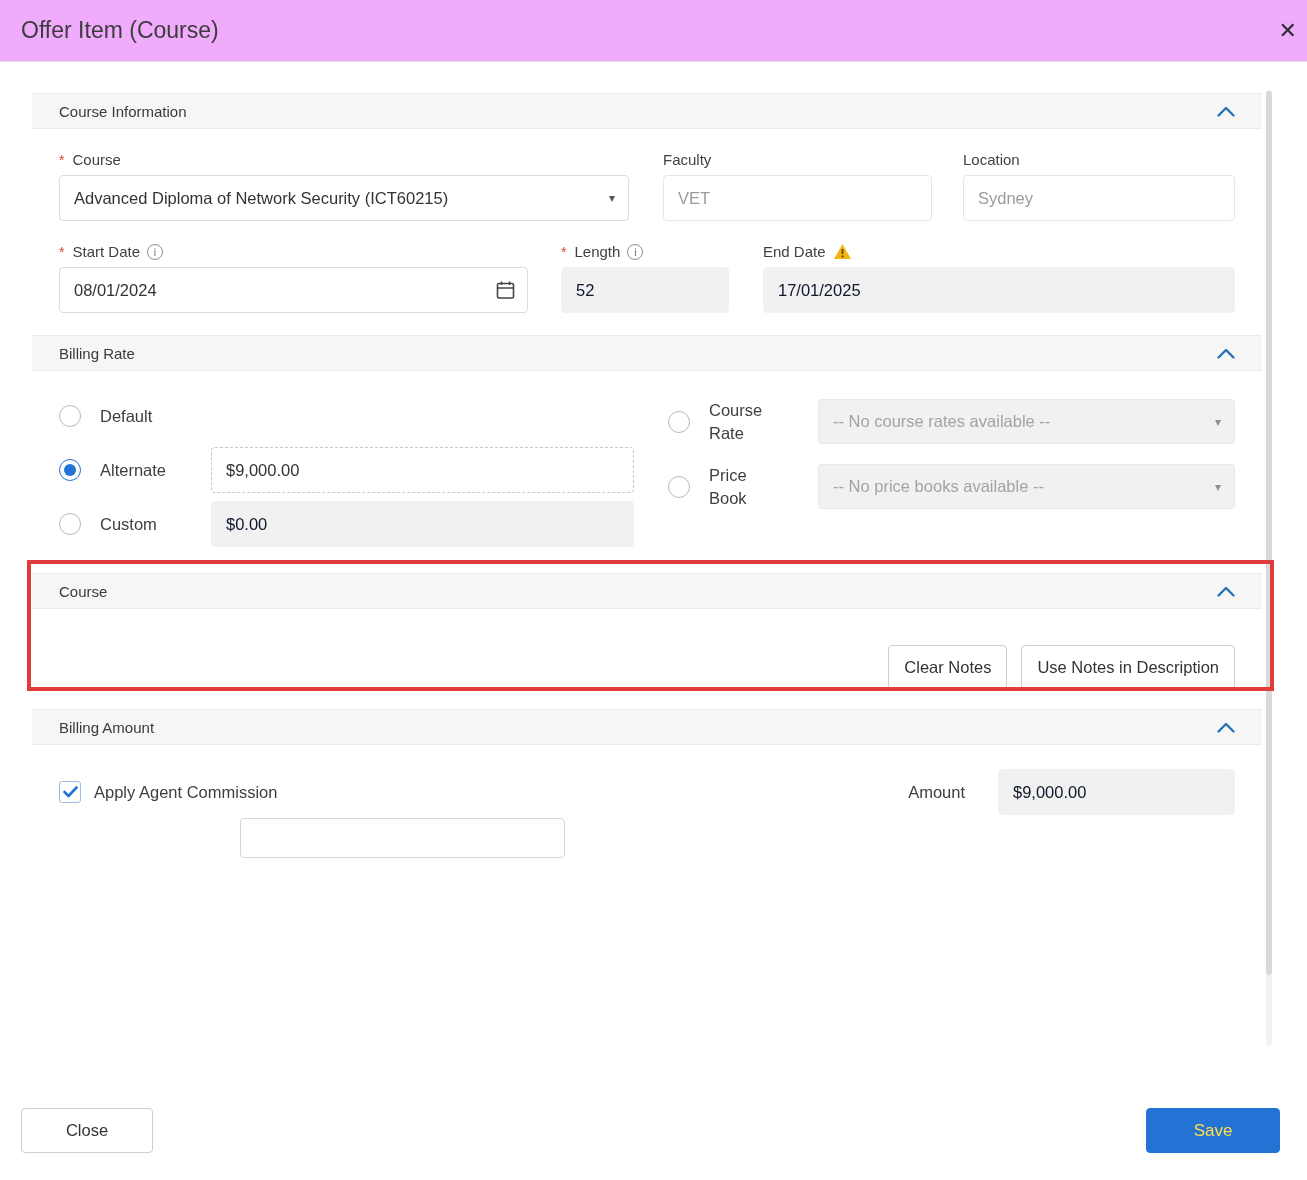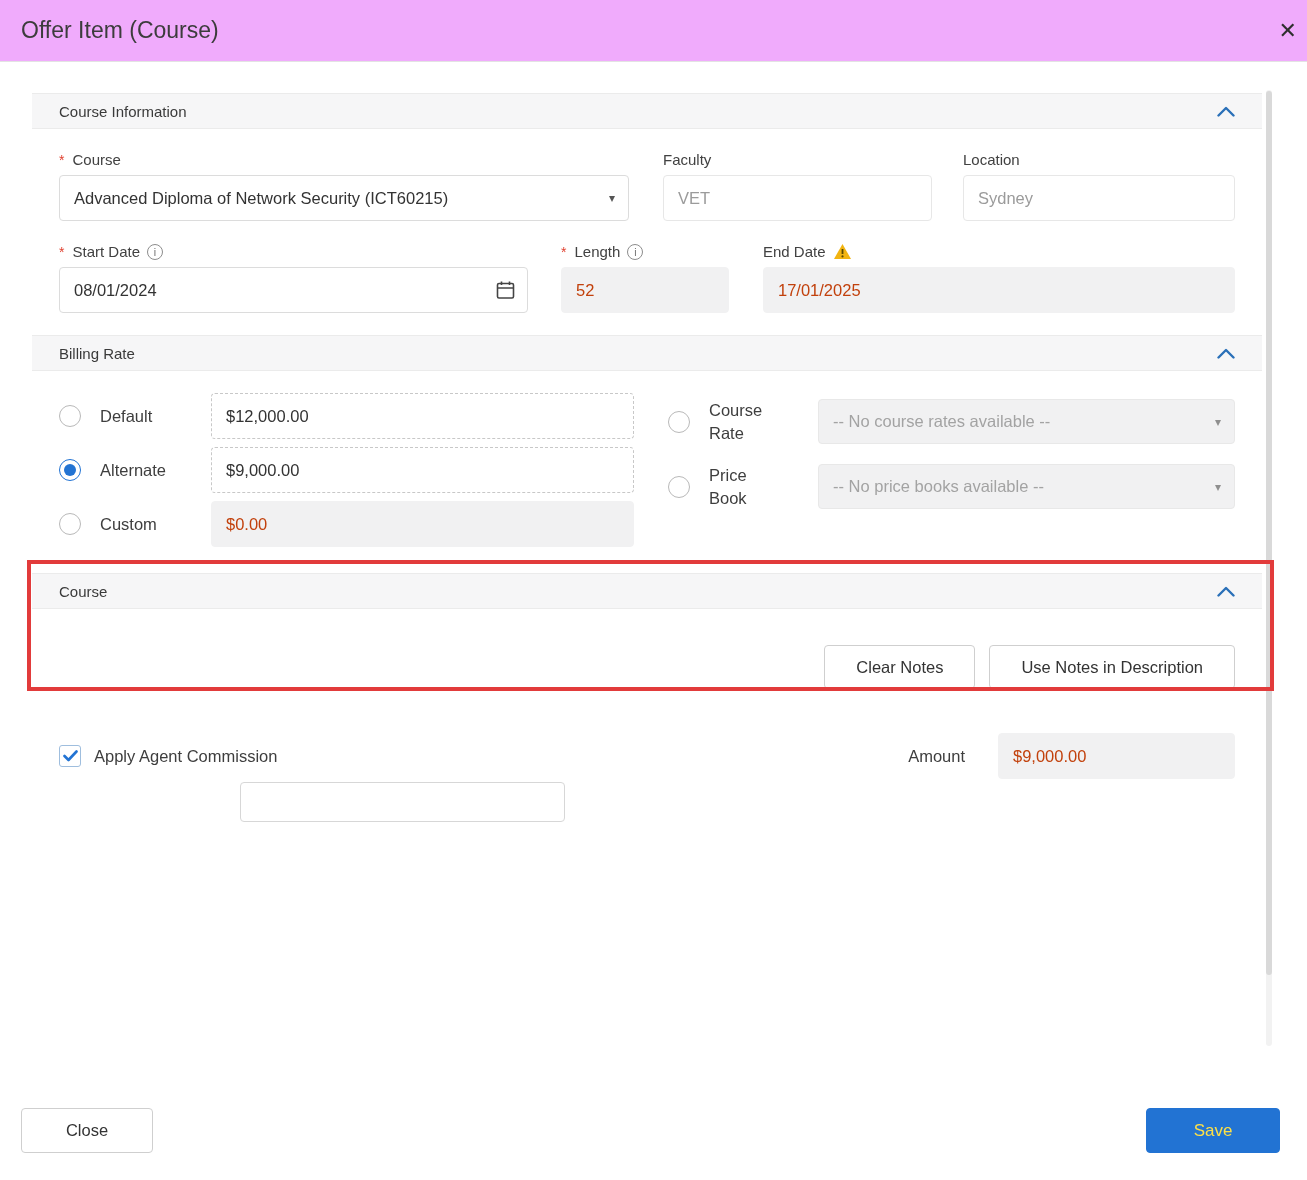--- a/index.html
+++ b/index.html
@@ -41,21 +41,21 @@
   .field-label{font-size:15px;color:#414141;display:flex;align-items:center;gap:7px;margin-bottom:7px;}
   .req{color:var(--required);font-size:14px;margin-right:1px;}
 
   .txt{
     height:46px;border:1px solid var(--border);border-radius:4px;
     padding:0 14px;font-size:16.5px;color:#333;background:#fff;
     font-family:inherit;display:flex;align-items:center;width:100%;
   }
   input.txt{display:block;line-height:44px;}
   .txt.ghost{color:#9b9b9b;border-color:#e7e7e7;}
-  .txt.disabled{background:var(--disabled-bg);border-color:var(--disabled-bg);color:#c2410c;}
+  .txt.disabled{background:var(--disabled-bg);border-color:var(--disabled-bg);color:#0f172a;}
   .txt.dashed{border:1px dashed #c8c8c8;}
 
   .sel{position:relative;padding-right:38px;cursor:pointer;}
   .sel .caret{position:absolute;right:13px;top:50%;transform:translateY(-50%);font-size:12px;color:#555;}
   .sel.disabled{cursor:default;color:#a3a3a3;background:var(--disabled-bg);border-color:#e8e8e8;}
   .sel.disabled .caret{color:#8f8f8f;}
 
   .iconwrap{position:relative;}
   .iconwrap .field-icon{position:absolute;right:13px;top:50%;transform:translateY(-50%);display:flex;}
 
@@ -111,21 +111,21 @@
     width:100%;height:102px;border:1px solid #d0d0d0;border-radius:4px;
     padding:37px 15px 10px;font-size:17px;color:#333;font-family:inherit;resize:none;display:block;
   }
   .handle{
     position:absolute;right:3px;bottom:4px;width:11px;height:11px;cursor:nwse-resize;
     background:linear-gradient(135deg,transparent 0 52%,#9a9a9a 52% 60%,transparent 60% 74%,#9a9a9a 74% 82%,transparent 82%);
   }
   .no-buttons{display:flex;justify-content:flex-end;gap:14px;margin-top:12px;}
   .btn{
     height:44px;border:1px solid #cfcfcf;border-radius:4px;background:#fff;
-    font-size:16.5px;color:#333;font-family:inherit;padding:0 31px;cursor:pointer;
+    font-size:16.5px;color:#333;font-family:inherit;padding:0 15px;cursor:pointer;
   }
   .btn.primary{background:var(--accent);border-color:var(--accent);color:#fde047;}
 
   
   .ba-body{padding:24px 27px 0;}
   .ba-row{display:flex;align-items:center;justify-content:space-between;height:46px;}
   .ba-left{display:flex;align-items:center;gap:13px;}
   .ba-left .cb-label{font-size:16.5px;color:#3e3e3e;}
   .checkbox{
     width:22px;height:22px;border:1.5px solid #9fbede;border-radius:3px;background:#fff;
@@ -239,21 +239,20 @@
         <svg width="18" height="11" viewBox="0 0 18 11">
             <polyline points="1.5,9.5 9,2 16.5,9.5" fill="none" stroke="#2a70b8" stroke-width="2.4" stroke-linecap="round" stroke-linejoin="round"></polyline>
           </svg>
       </span>
     </div>
     <div class="br-body">
       <div class="br-left">
         <div class="br-lrow">
           <span class="radio"></span>
           <span class="opt-label">Default</span>
-          <input class="txt dashed" value="$12,000.00" style="">
         </div>
         <div class="br-lrow">
           <span class="radio on"></span>
           <span class="opt-label">Alternate</span>
           <input class="txt dashed" value="$9,000.00" style="">
         </div>
         <div class="br-lrow">
           <span class="radio"></span>
           <span class="opt-label">Custom</span>
           <input class="txt disabled" readonly="" value="$0.00" style="">
@@ -292,20 +291,28 @@
     </div>
     <div class="no-body">
       <div class="no-buttons">
         <button class="btn">Clear Notes</button>
         <button class="btn">Use Notes in Description</button>
       </div>
     </div>
   </div>
 
   <div>
+    <div class="sec-header">
+      <span class="sec-title">Billing Amount</span>
+      <span class="chev">
+        <svg width="18" height="11" viewBox="0 0 18 11">
+            <polyline points="1.5,9.5 9,2 16.5,9.5" fill="none" stroke="#2a70b8" stroke-width="2.4" stroke-linecap="round" stroke-linejoin="round"></polyline>
+          </svg>
+      </span>
+    </div>
     <div class="ba-body">
       <div class="ba-row">
         <div class="ba-left">
           <span class="checkbox">
             <svg width="15" height="12" viewBox="0 0 15 12">
                 <polyline points="1.5,6 5.5,10 13.5,1.5" fill="none" stroke="#2273d3" stroke-width="2.6" stroke-linecap="round" stroke-linejoin="round"></polyline>
               </svg>
           </span>
           <span class="cb-label">Apply Agent Commission</span>
         </div>

